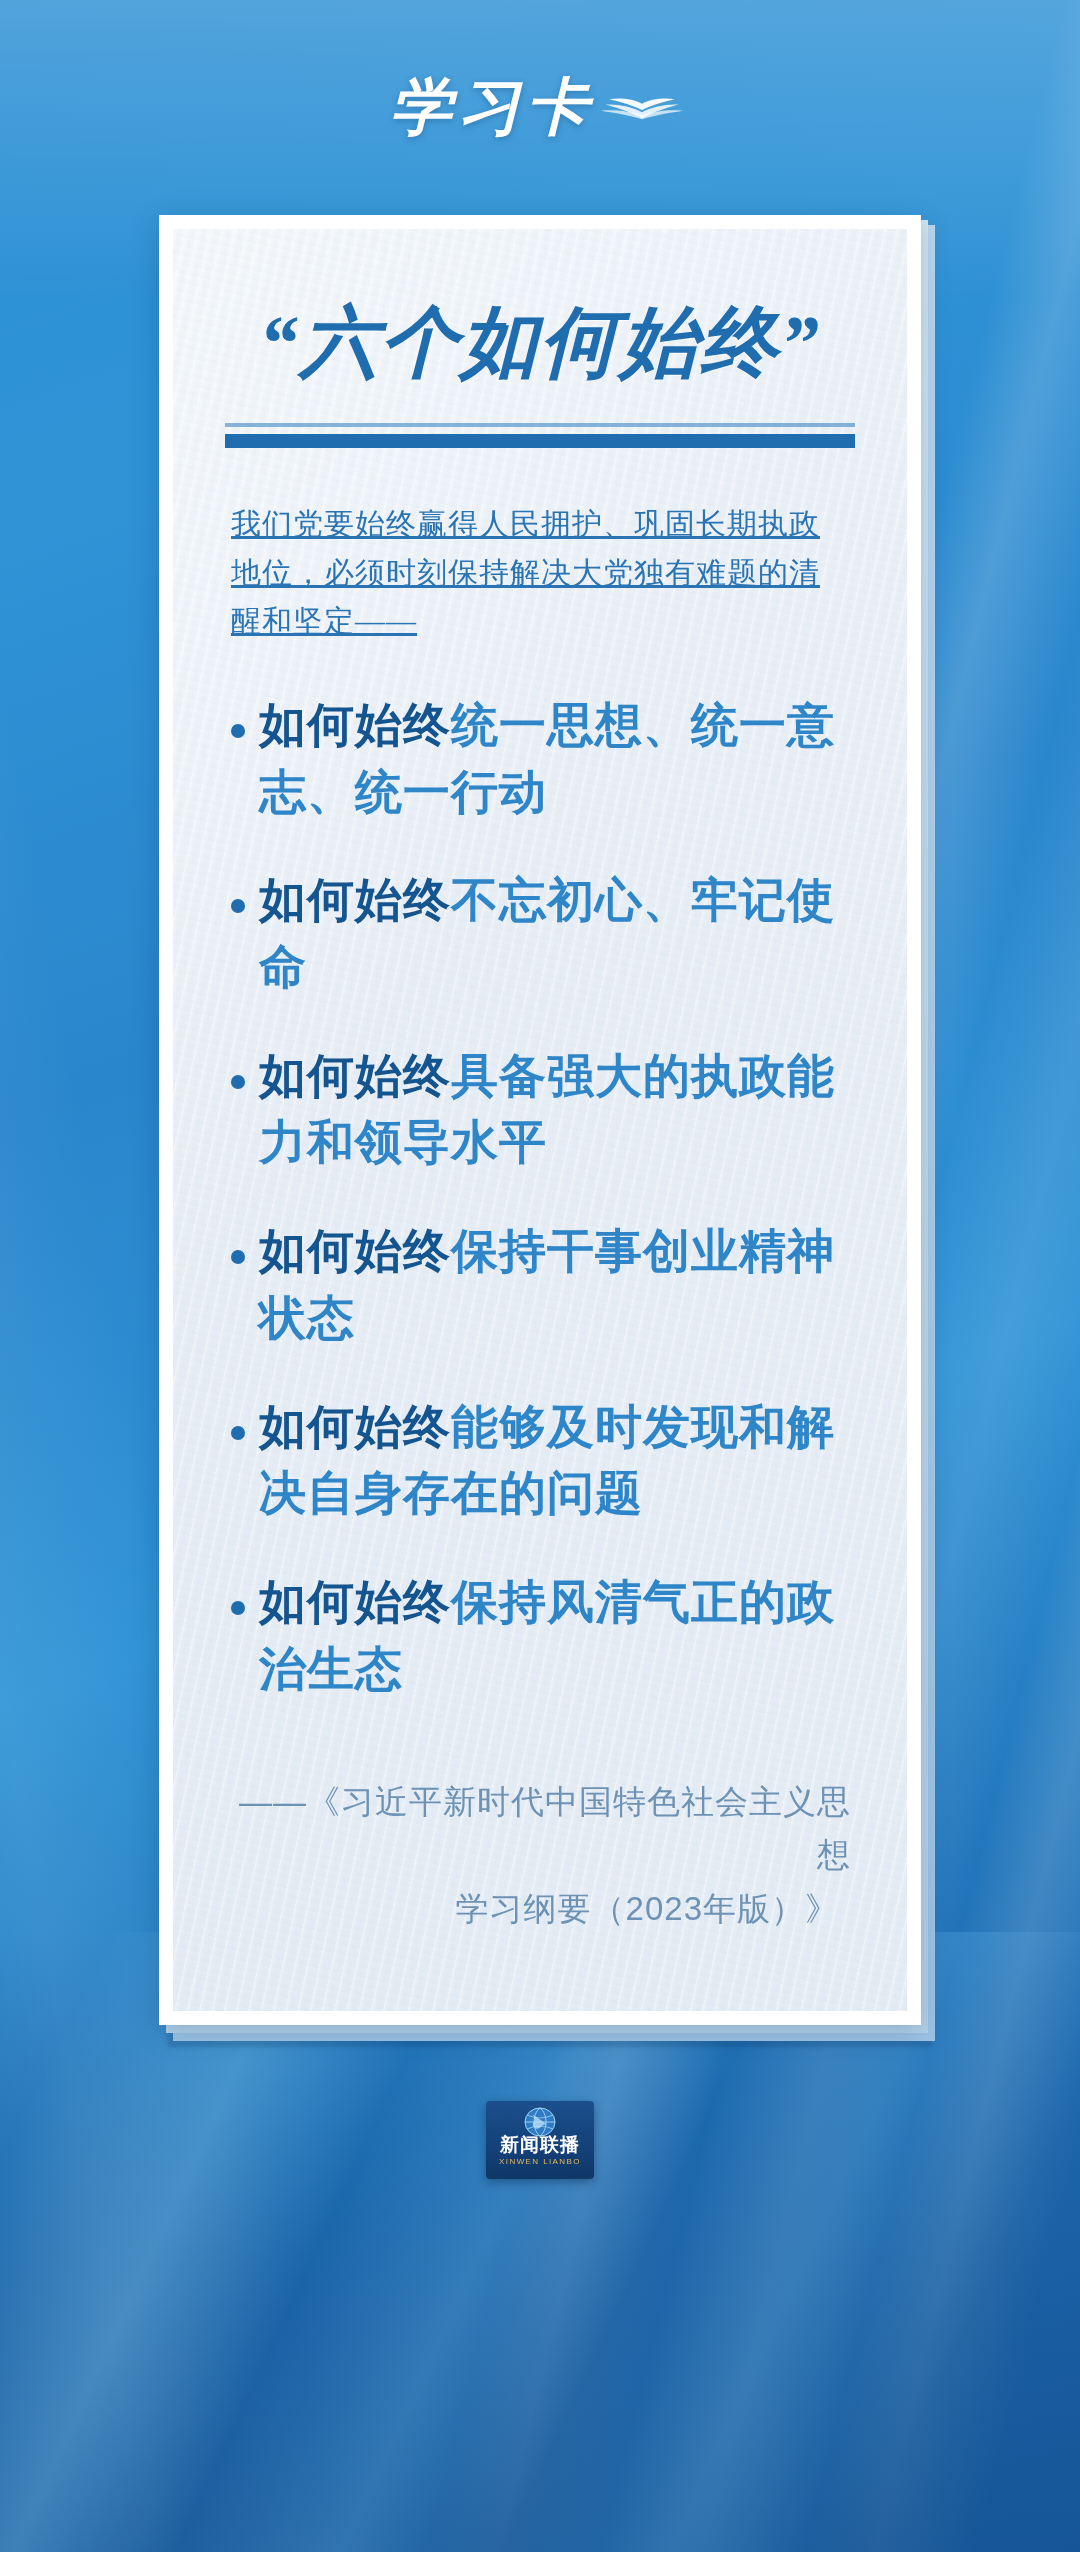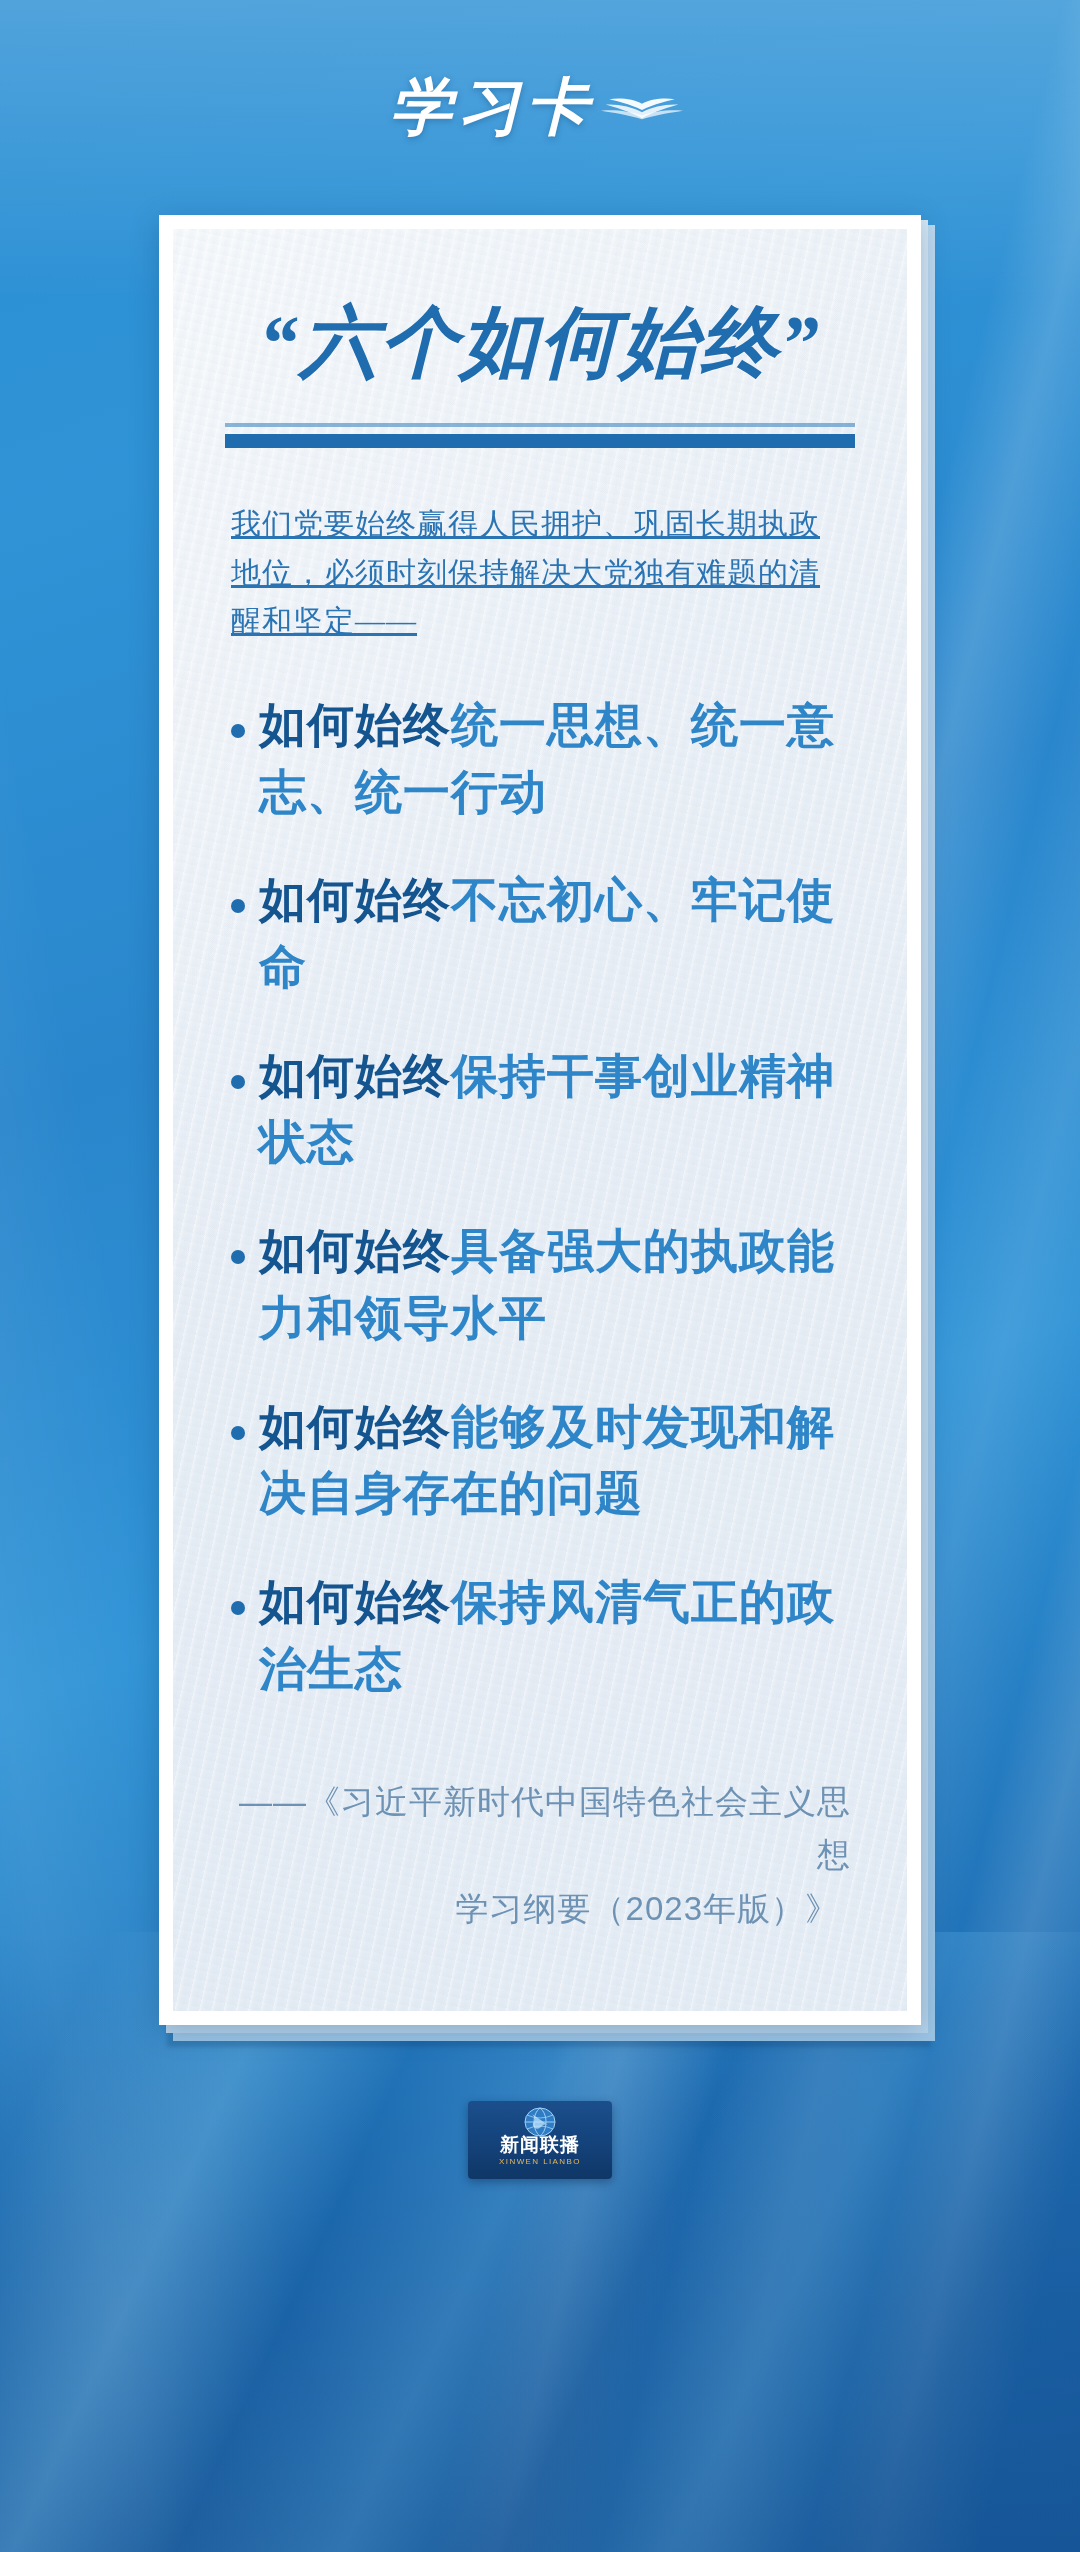--- a/index.html
+++ b/index.html
@@ -178,21 +178,21 @@
   }
   .attrib .line2{ padding-right:12px; }
 
   
   .footer{
     position:relative;
     height:230px;
     display:flex; align-items:center; justify-content:center;
   }
   .news-badge{
-    width:144px; height:78px;
+    width:108px; height:78px;
     background:linear-gradient(180deg,#1b4f8c 0%, #14427a 55%, #0f3767 100%);
     border-radius:4px;
     display:flex; flex-direction:column; align-items:center; justify-content:center;
     box-shadow:0 3px 10px rgba(8,40,78,0.45);
     position:relative;
     overflow:hidden;
   }
   .news-globe{
     position:absolute; top:4px; left:50%;
     transform:translateX(-50%);
@@ -264,28 +264,28 @@
         <li class="bullet">
           <span class="bullet-dot"></span>
           <span class="bullet-text">
             <span class="lead">如何始终</span><span class="rest">不忘初心、牢记使命</span>
           </span>
         </li>
 
         <li class="bullet">
           <span class="bullet-dot"></span>
           <span class="bullet-text">
+            <span class="lead">如何始终</span><span class="rest">具备强大的执政能力和领导水平</span>
+          </span>
+        </li>
+
+        <li class="bullet">
+          <span class="bullet-dot"></span>
+          <span class="bullet-text">
             <span class="lead">如何始终</span><span class="rest">保持干事创业精神状态</span>
-          </span>
-        </li>
-
-        <li class="bullet">
-          <span class="bullet-dot"></span>
-          <span class="bullet-text">
-            <span class="lead">如何始终</span><span class="rest">具备强大的执政能力和领导水平</span>
           </span>
         </li>
 
         <li class="bullet">
           <span class="bullet-dot"></span>
           <span class="bullet-text">
             <span class="lead">如何始终</span><span class="rest">能够及时发现和解决自身存在的问题</span>
           </span>
         </li>
 

